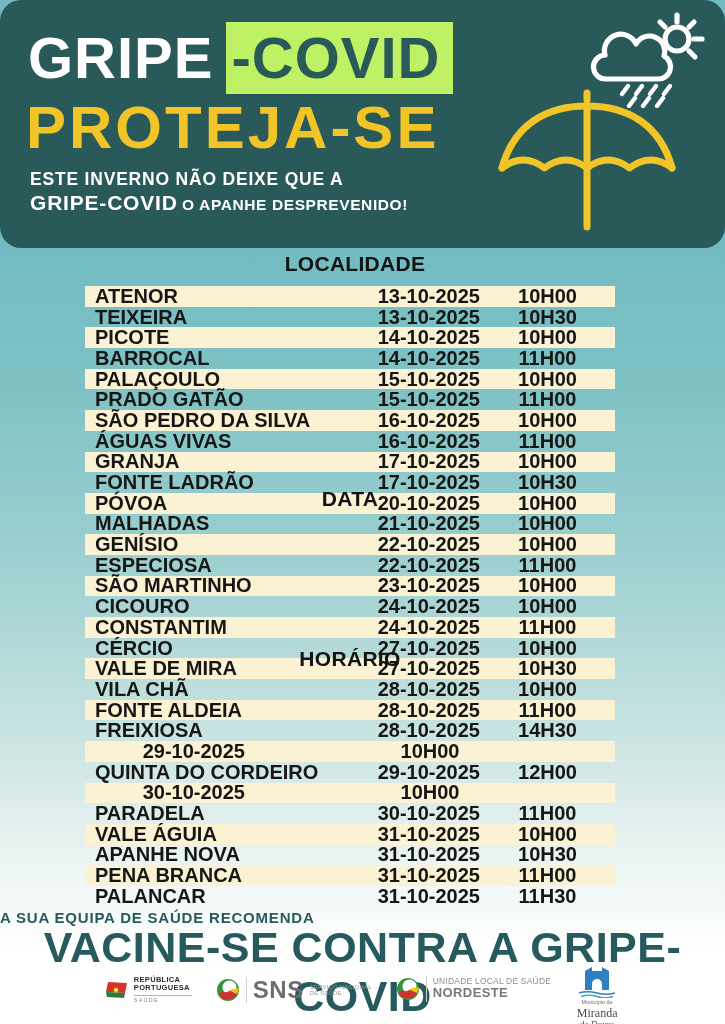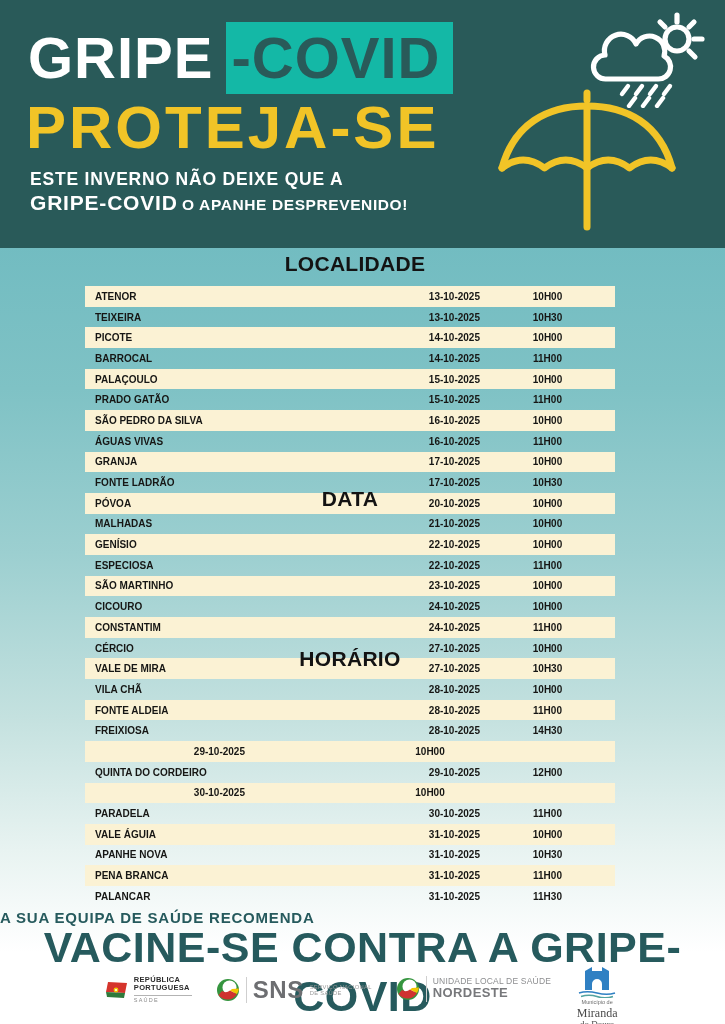--- a/index.html
+++ b/index.html
@@ -6,43 +6,43 @@
   .poster {
     position:relative; width:725px; height:1024px; overflow:hidden;
     font-family:"Liberation Sans", sans-serif;
     background:linear-gradient(180deg,
       #72bcc1 24%, #7fc2c5 38%, #9ccfd0 54%,
       #c4e1df 70%, #e8f3f1 83%, #ffffff 93%, #ffffff 100%);
   }
 
   
   .hdr { position:absolute; left:0; top:0; width:725px; height:248px;
-         background:#295a59; }
+         background:#295a59;border-radius:21px; }
   .title-row { position:absolute; left:28px; top:22px; display:flex; align-items:stretch; }
   .gripe { color:#ffffff; font-size:58px; font-weight:bold; letter-spacing:1px; line-height:72px; }
-  .covid-box { background:#14b8a6; color:#295a59; font-size:58px; font-weight:bold;
+  .covid-box { background:#bef264; color:#295a59; font-size:58px; font-weight:bold;
                letter-spacing:1px; line-height:72px; margin-left:12px; padding:0 12px 0 6px; }
   .proteja { position:absolute; left:26px; top:96px; color:#f1c427; font-size:60px;
              font-weight:bold; letter-spacing:3px; line-height:64px; }
   .sub1 { position:absolute; left:30px; top:169px; color:#ffffff; font-weight:bold;
           font-size:17.5px; letter-spacing:0.8px; }
   .sub2 { position:absolute; left:30px; top:191px; color:#ffffff; font-weight:bold; }
   .sub2 .big   { font-size:21px;   letter-spacing:0.8px; }
   .sub2 .small { font-size:15.5px; letter-spacing:0.6px; }
   .weather  { position:absolute; left:578px; top:12px; }
   .umbrella { position:absolute; left:492px; top:86px; }
 
   
   .table { position:absolute; left:85px; top:252px; width:530px; }
   .thead { display:flex; height:34px; align-items:center; font-size:21px;
            font-weight:bold; color:#131313; letter-spacing:0.3px;flex-direction:column; }
   .c1 { flex:0 0 235px; padding-left:10px; box-sizing:border-box; text-align:left; }
   .c2 { flex:0 0 160px; text-align:right; }
   .c3 { flex:1 1 auto;  text-align:center; }
-  .row { display:flex; height:20.7px; align-items:center; font-size:10px;
+  .row { display:flex; height:20.7px; align-items:center; font-size:20px;
          font-weight:bold; color:#161614; }
   .row.odd { background:#fbf2d4; }
 
   
   .f1 { position:absolute; left:0; top:909px; width:725px; 
         color:#265a5d; font-weight:bold; font-size:15px; letter-spacing:0.8px; }
   .f2 { position:absolute; left:0; top:923px; width:725px; text-align:center;
         color:#265a5d; font-weight:bold; font-size:43px; letter-spacing:0.5px; }
 
   

